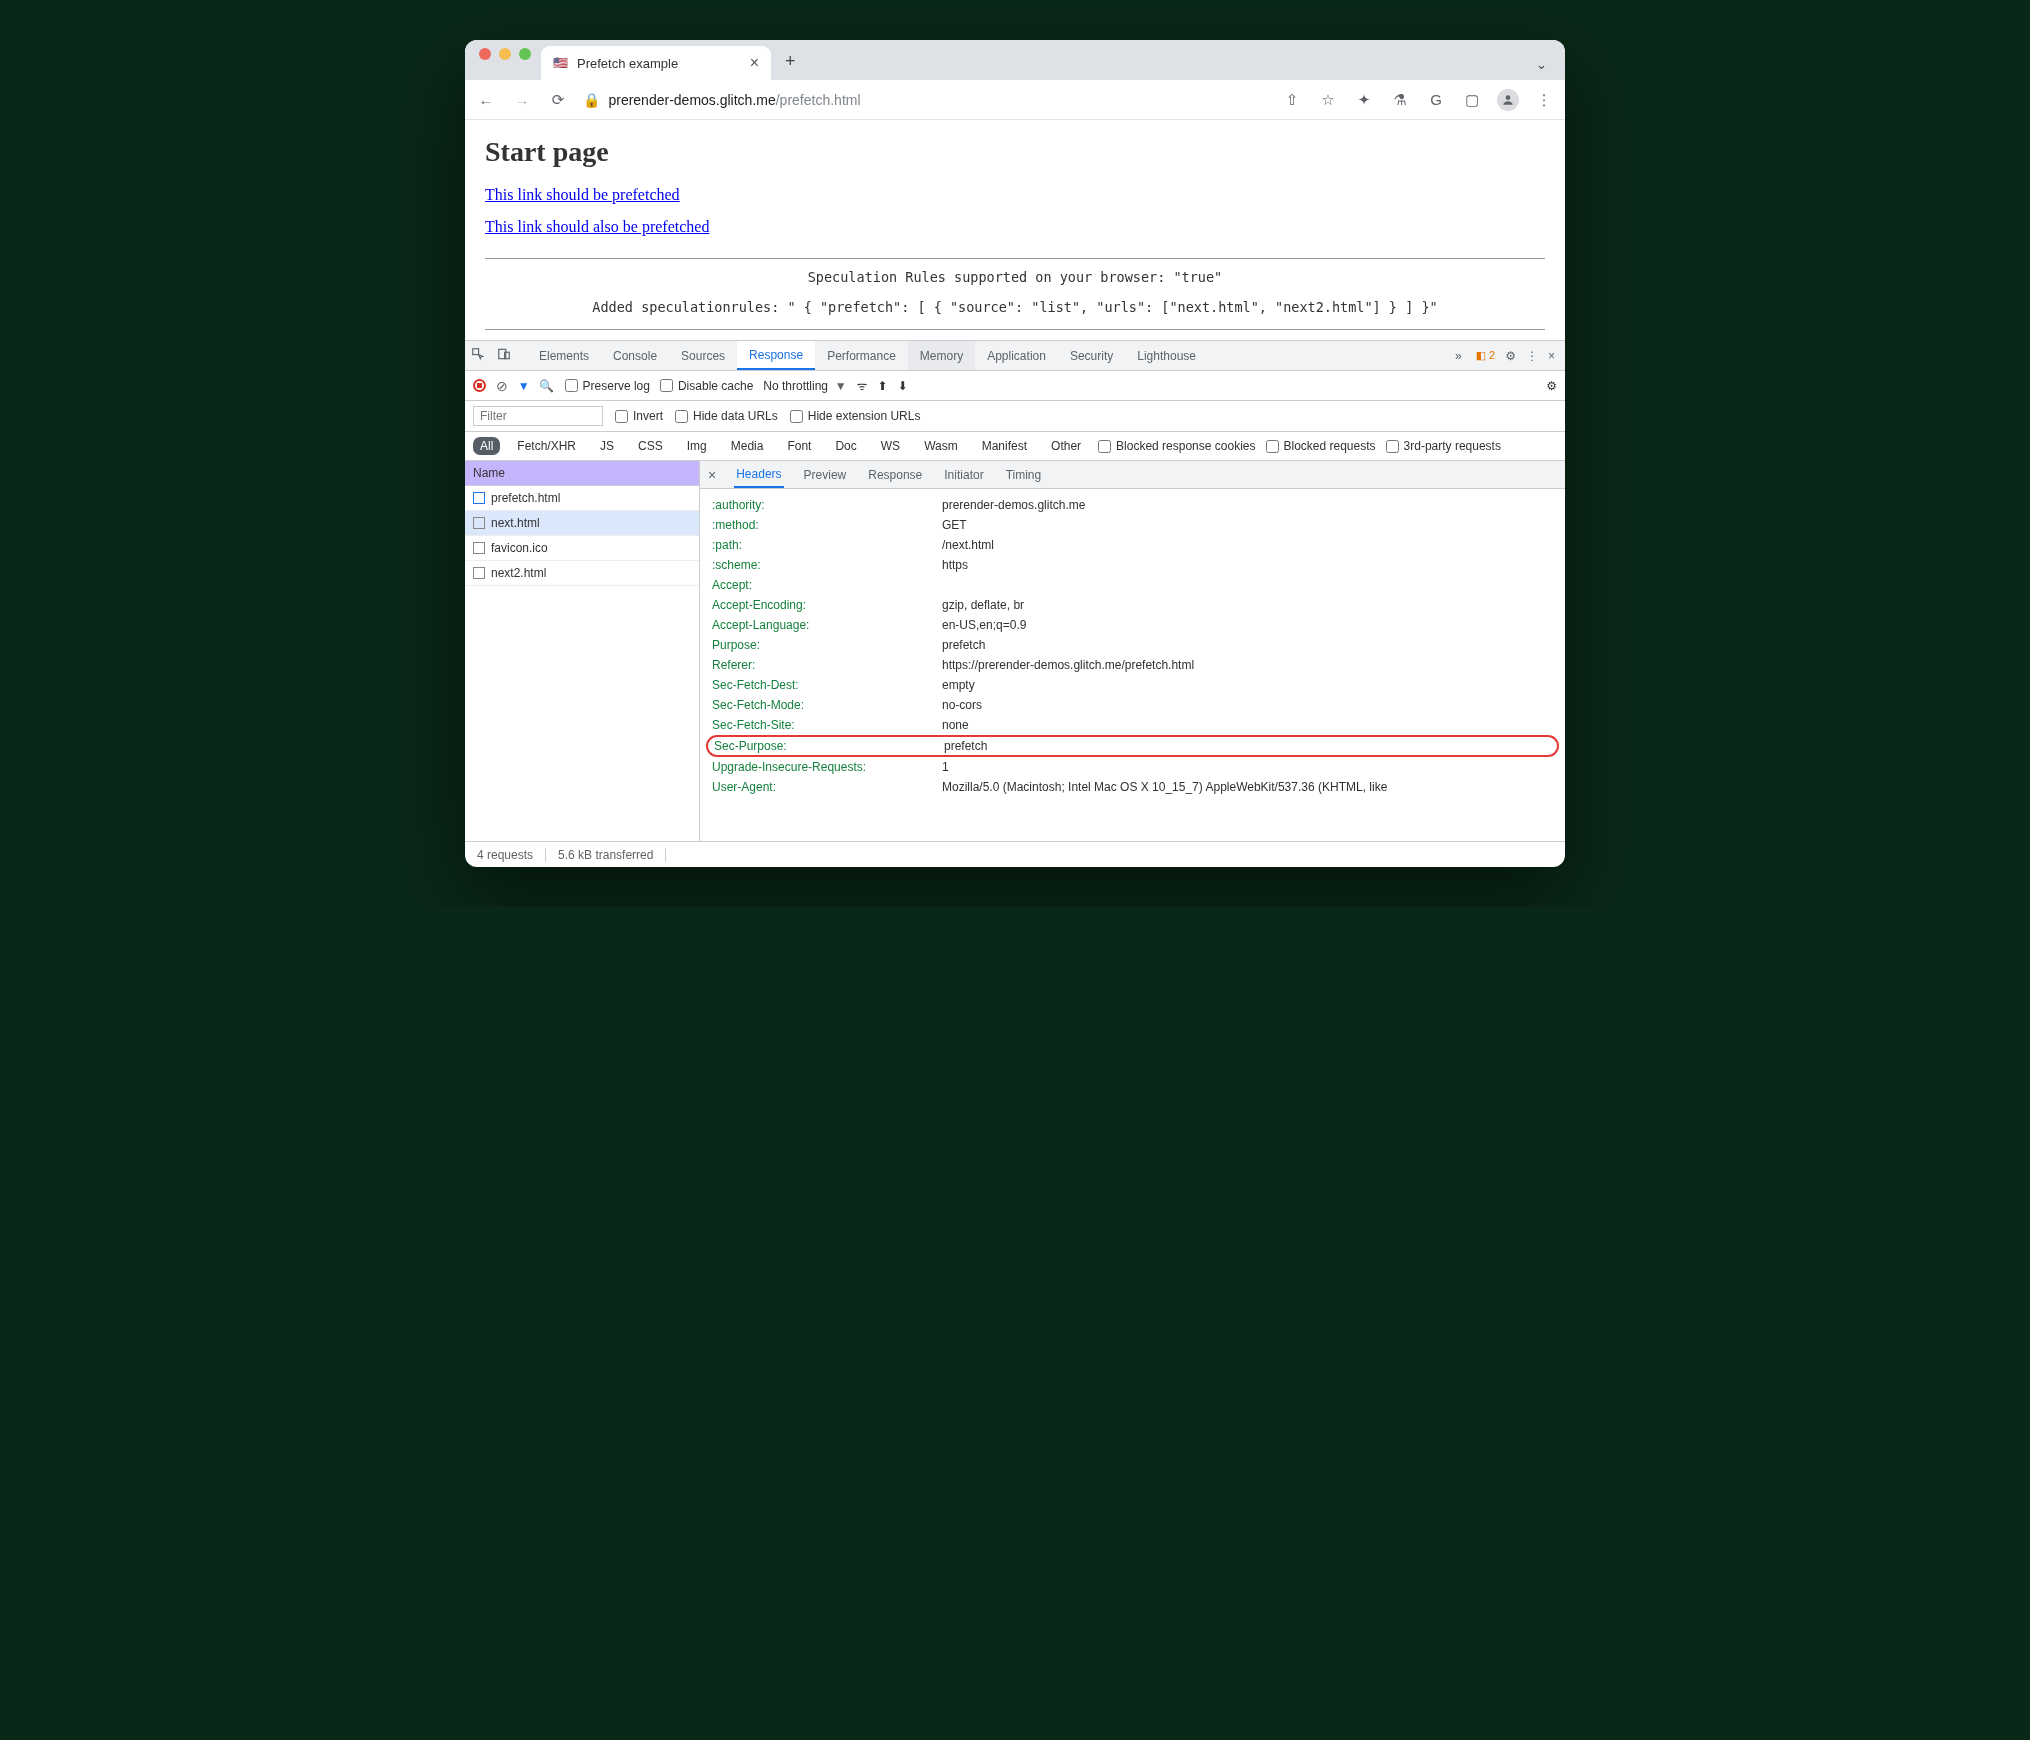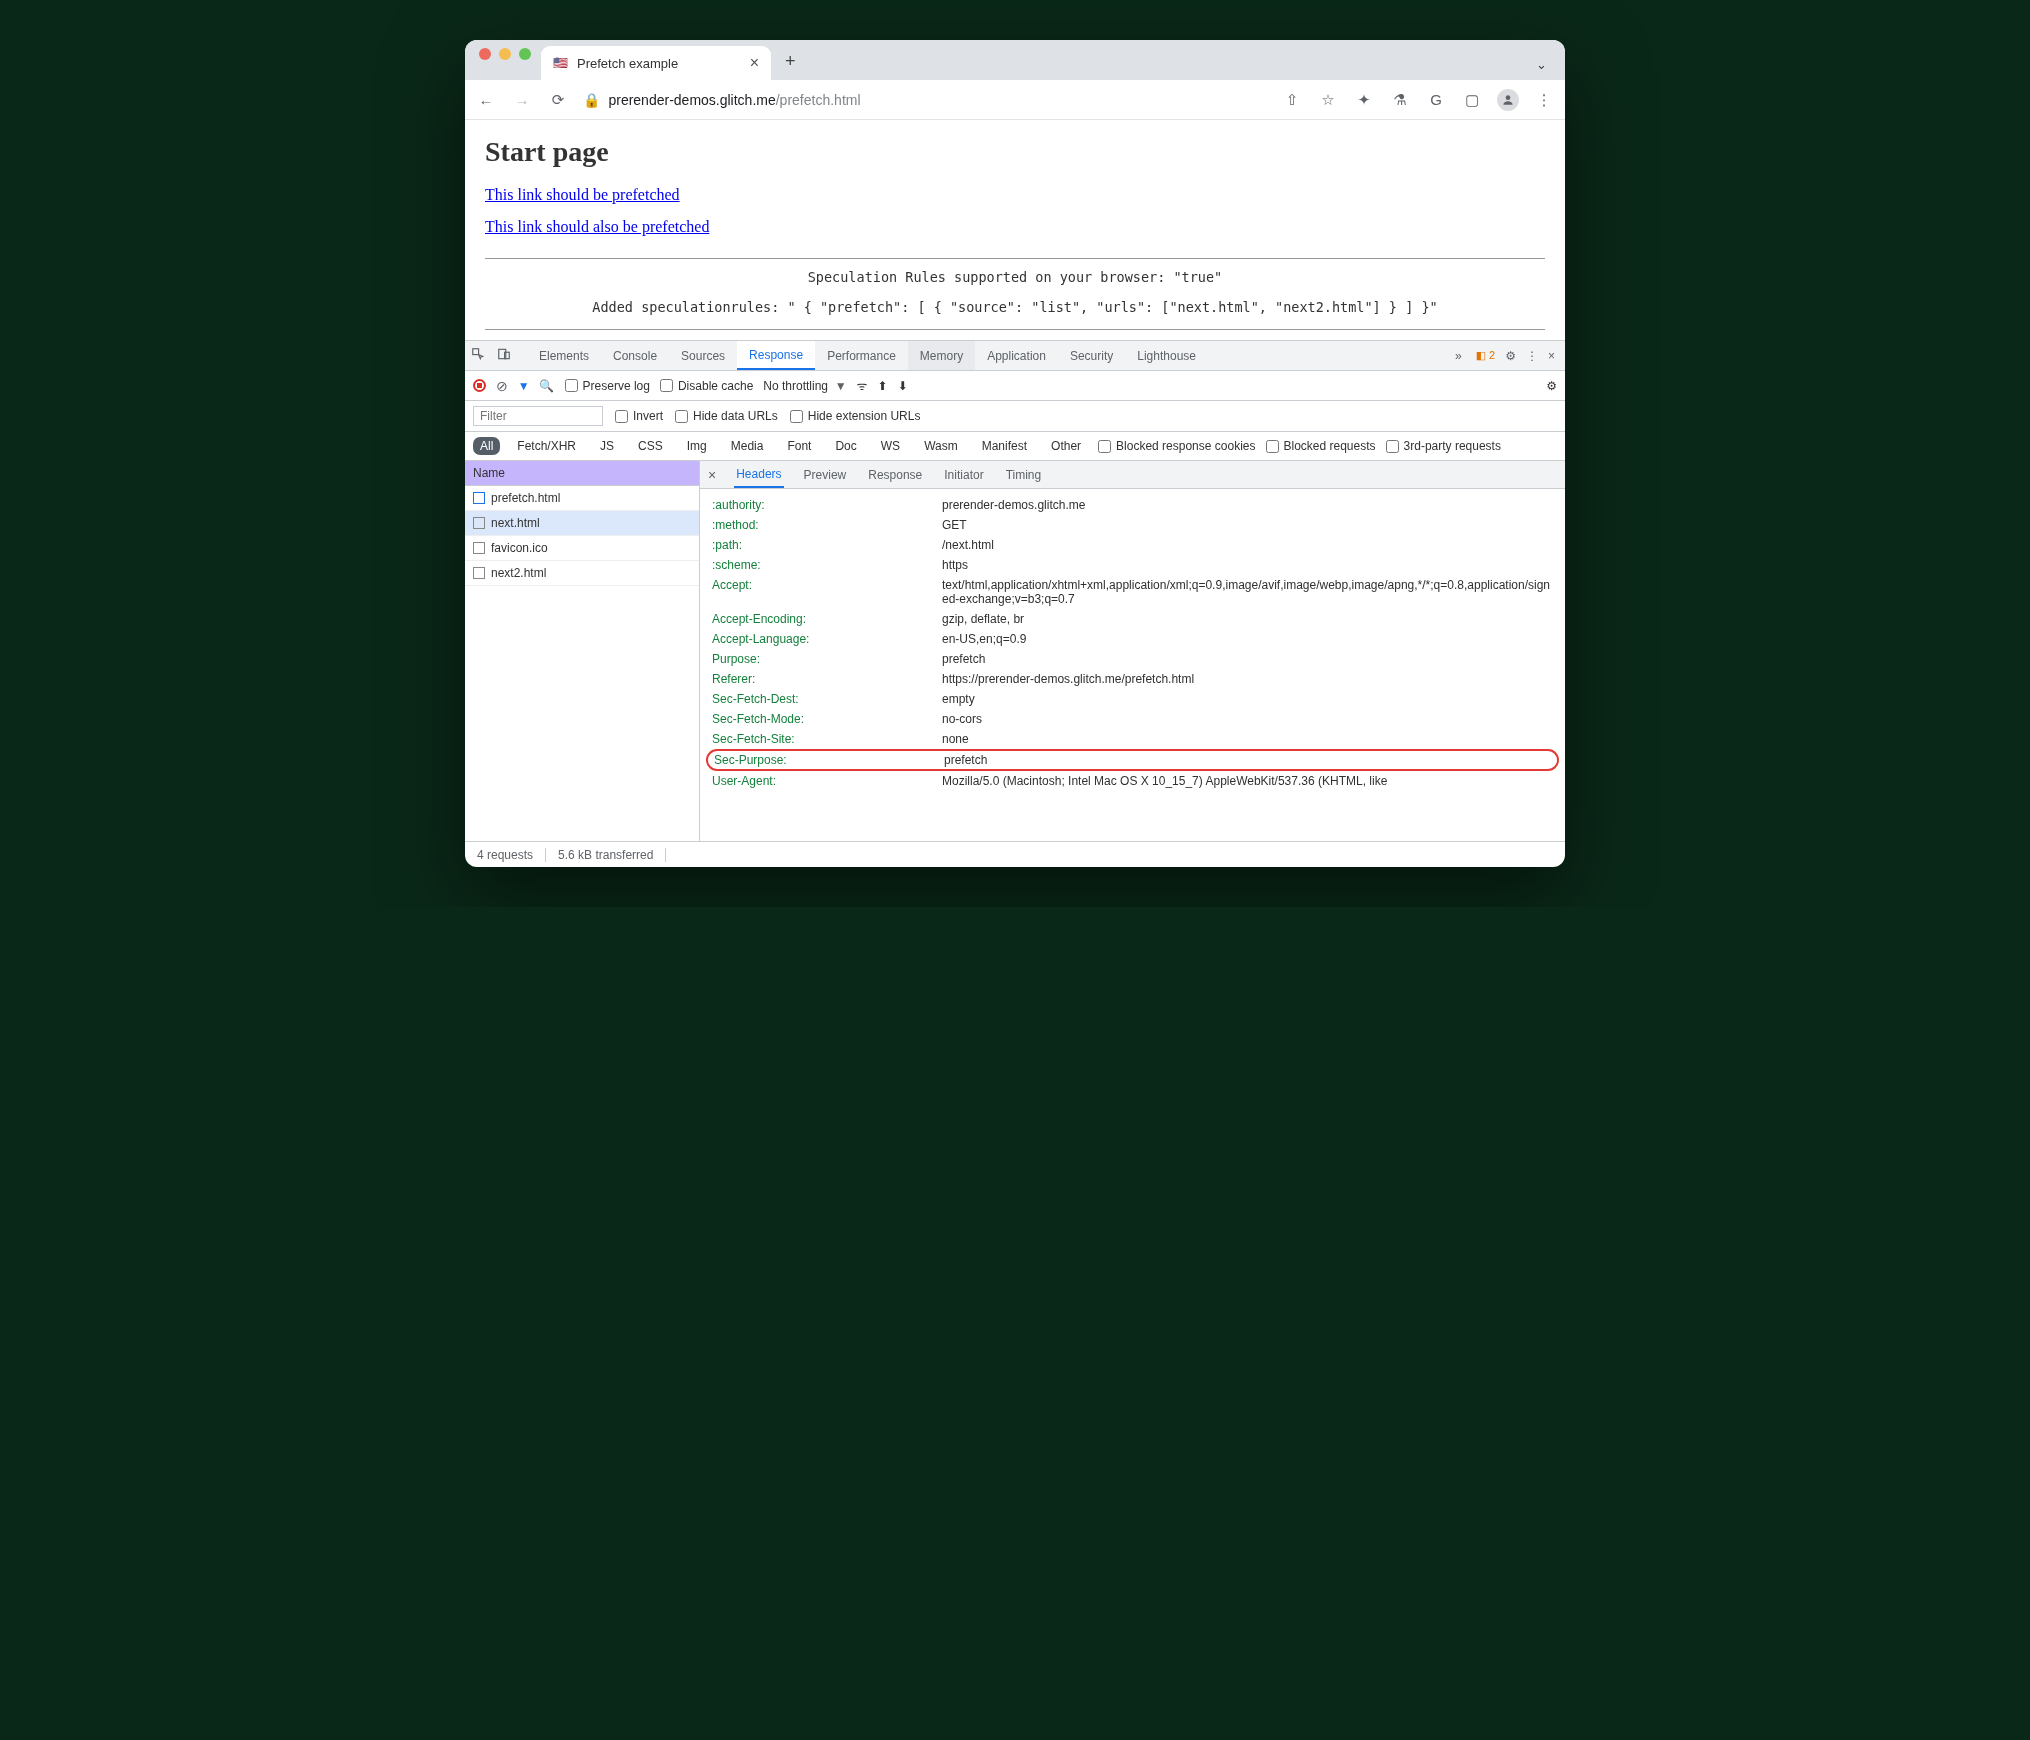--- a/index.html
+++ b/index.html
@@ -254,21 +254,20 @@
             <div class="hdr-row">
               <div class="hk">:path:</div>
               <div class="hv">/next.html</div>
             </div>
             <div class="hdr-row">
               <div class="hk">:scheme:</div>
               <div class="hv">https</div>
             </div>
             <div class="hdr-row">
               <div class="hk">Accept:</div>
-              <div class="hv">text/html,application/xhtml+xml,application/xml;q=0.9,image/avif,image/webp,image/apng,*/*;q=0.8,application/signed-exchange;v=b3;q=0.7</div>
             </div>
             <div class="hdr-row">
               <div class="hk">Accept-Encoding:</div>
               <div class="hv">gzip, deflate, br</div>
             </div>
             <div class="hdr-row">
               <div class="hk">Accept-Language:</div>
               <div class="hv">en-US,en;q=0.9</div>
             </div>
             <div class="hdr-row">
@@ -289,20 +288,24 @@
             </div>
             <div class="hdr-row">
               <div class="hk">Sec-Fetch-Site:</div>
               <div class="hv">none</div>
             </div>
             <div class="hdr-row highlight">
               <div class="hk">Sec-Purpose:</div>
               <div class="hv">prefetch</div>
             </div>
             <div class="hdr-row">
+              <div class="hk">Upgrade-Insecure-Requests:</div>
+              <div class="hv">1</div>
+            </div>
+            <div class="hdr-row">
               <div class="hk">User-Agent:</div>
               <div class="hv">Mozilla/5.0 (Macintosh; Intel Mac OS X 10_15_7) AppleWebKit/537.36 (KHTML, like</div>
             </div>
           </div>
       </div>
     </div>
     <div class="status">
       <span>4 requests</span>
       <span>5.6 kB transferred</span>
     </div>

